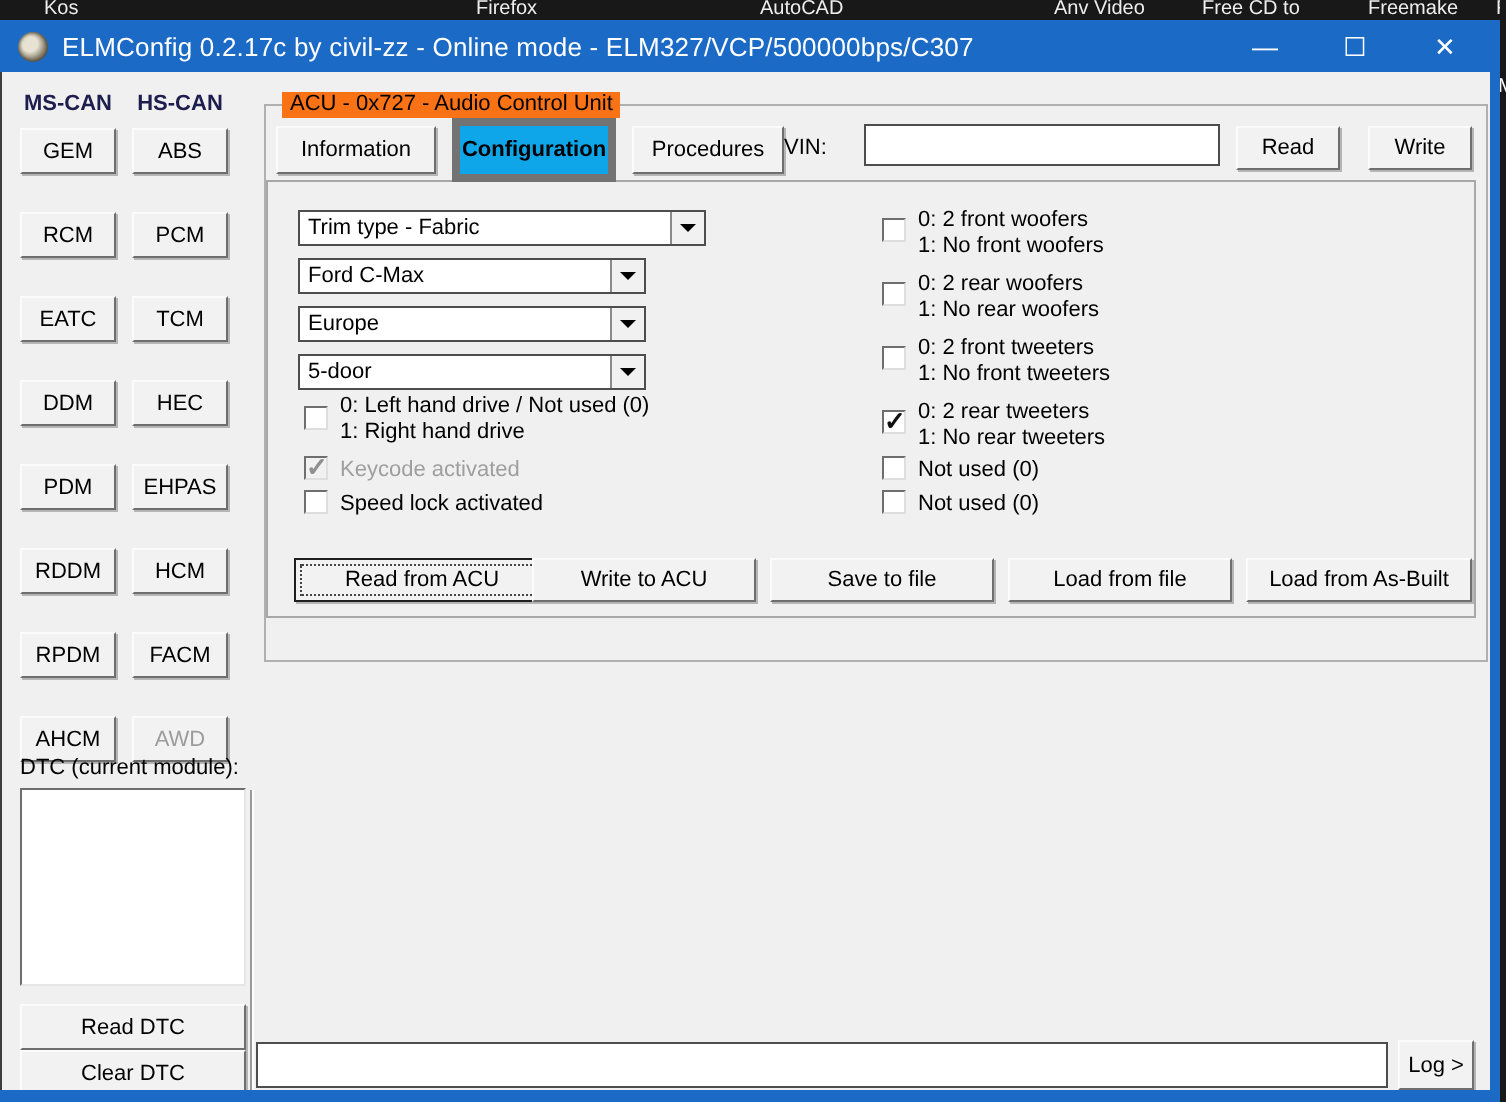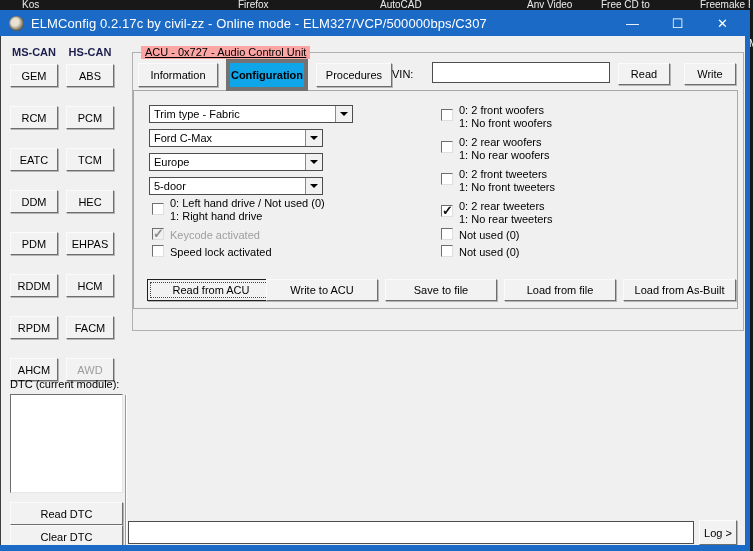--- a/index.html
+++ b/index.html
@@ -29,21 +29,21 @@
   .b3.tab-active{border:4px solid #737373;background:#0ea5e9;box-shadow:none;z-index:2;font-weight:bold;}
   .b3.focused{border:1px solid #1f1f1f;outline:1px dotted #444;outline-offset:-4px;box-shadow:1px 1px 0 #b5b5b5;}
 
   
   .side-col{display:flex;flex-direction:column;gap:19px;}
   .sbtn{height:21px;flex:0 0 21px;}
   .side-head{font-weight:bold;color:#1d1d4e;text-align:center;}
 
   
   .groupbox{border:1px solid #b0b0b0;}
-  .group-label{position:absolute;top:-7px;left:8px;background:#fca5a5;padding:0 4px;line-height:13px;text-decoration:underline;}
+  .group-label{position:absolute;top:-7px;left:8px;background:#f97316;padding:0 4px;line-height:13px;}
   .panel{border:1px solid #a8a8a8;}
 
   
   .tinput{background:#fff;border:1px solid #4d4d4d;font-family:"Liberation Sans",sans-serif;font-size:11px;padding:0 3px;}
   .listbox{background:#fff;border:1px solid #6e6e6e;border-bottom-color:#e6e6e6;border-right-color:#e6e6e6;}
 
   
   .combo{background:#fff;border:1px solid #4d4d4d;display:flex;align-items:stretch;}
   .combo-text{flex:1;display:flex;align-items:center;padding-left:4px;overflow:hidden;white-space:nowrap;}
   .combo-btn{width:16px;background:#f1f1f1;border-left:1px solid #8a8a8a;display:flex;align-items:center;justify-content:center;}
@@ -65,21 +65,21 @@
 </head>
 <body>
 
 <div class="stage">
 
   <span class="desk-label" style="left:22px">Kos</span>
   <span class="desk-label" style="left:238px">Firefox</span>
   <span class="desk-label" style="left:380px">AutoCAD</span>
   <span class="desk-label" style="left:527px">Anv Video</span>
   <span class="desk-label" style="left:601px">Free CD to</span>
-  <span class="desk-label" style="left:700px">Freemake</span>
+  <span class="desk-label" style="left:684px">Freemake</span>
   <span class="desk-label" style="left:748px">F</span>
 
   <div class="abs win-bg"></div>
 
   <div class="abs titlebar">
     <span class="app-icon"></span>
     <span class="title-text">ELMConfig 0.2.17c by civil-zz - Online mode - ELM327/VCP/500000bps/C307</span>
     <span class="win-controls">
       <span class="win-ctl">—</span>
       <span class="win-ctl">☐</span>

